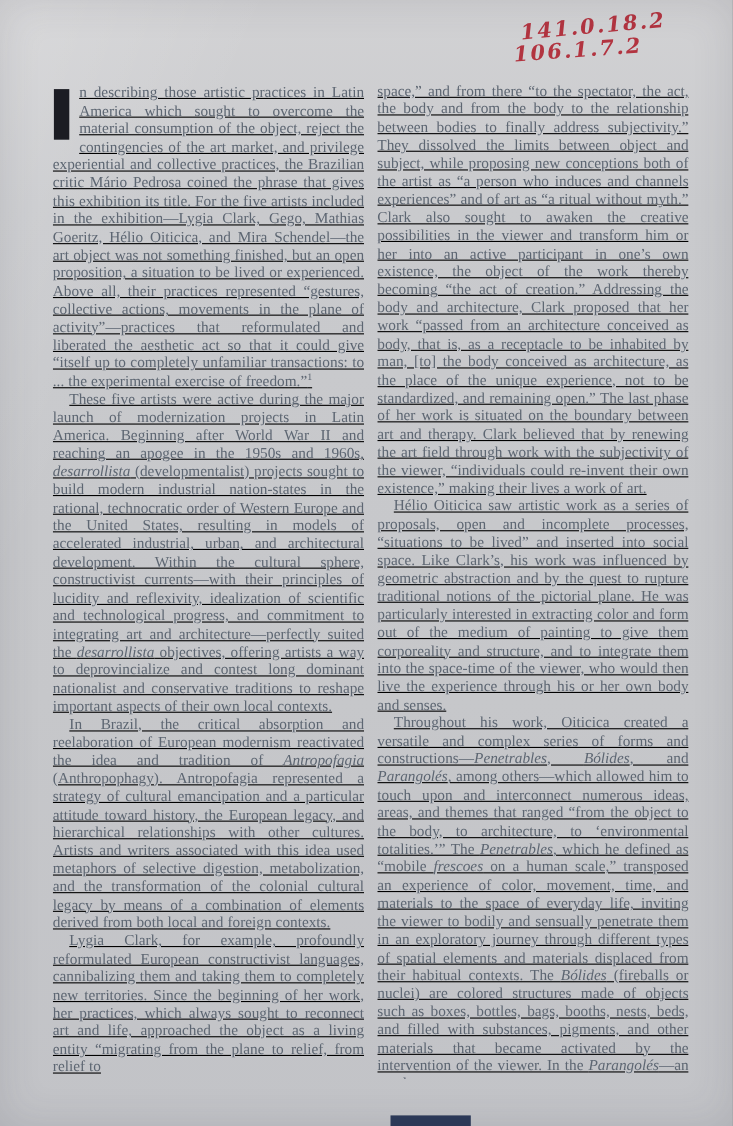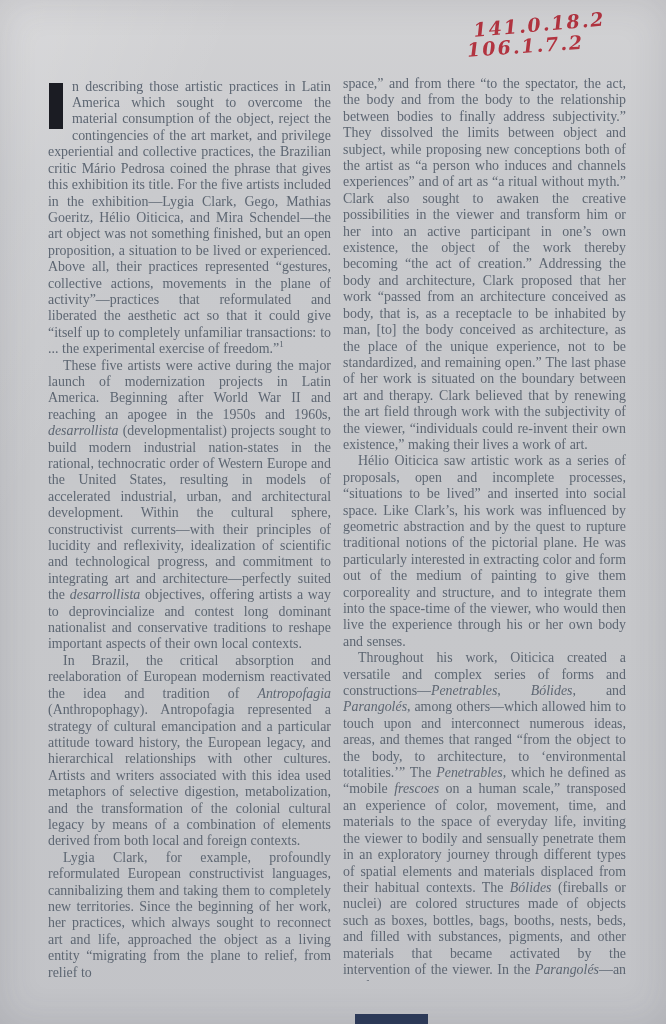--- a/index.html
+++ b/index.html
@@ -25,21 +25,21 @@
   .annotation{
     position:absolute;top:12px;left:474px;width:180px;
     transform:rotate(-5deg);
     color:var(--annotation-ink);
     font-family:"DejaVu Serif", serif;font-style:italic;font-weight:bold;
     font-size:19px;line-height:21px;letter-spacing:2px;
   }
   .annotation .ln2{margin-left:-8px;transform:rotate(1deg);}
   .columns{
     position:absolute;left:48px;top:76px;width:578px;
-    display:flex;gap:12px;align-items:flex-end;
+    display:flex;gap:12px;align-items:center;text-decoration:underline;
   }
   .col{width:283px;max-height:905px;overflow:hidden;}
   .col p{
     margin:0;padding:0;
     font-size:13.9px;line-height:16.4px;
     text-align:justify;color:var(--text);
     word-spacing:0.2px;
   }
   .col p.indent{text-indent:15px;}
   .dropcap{

